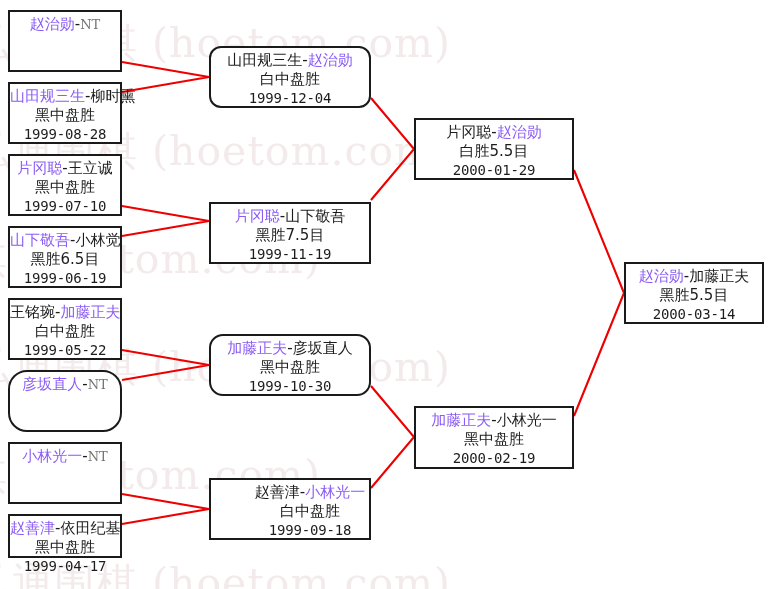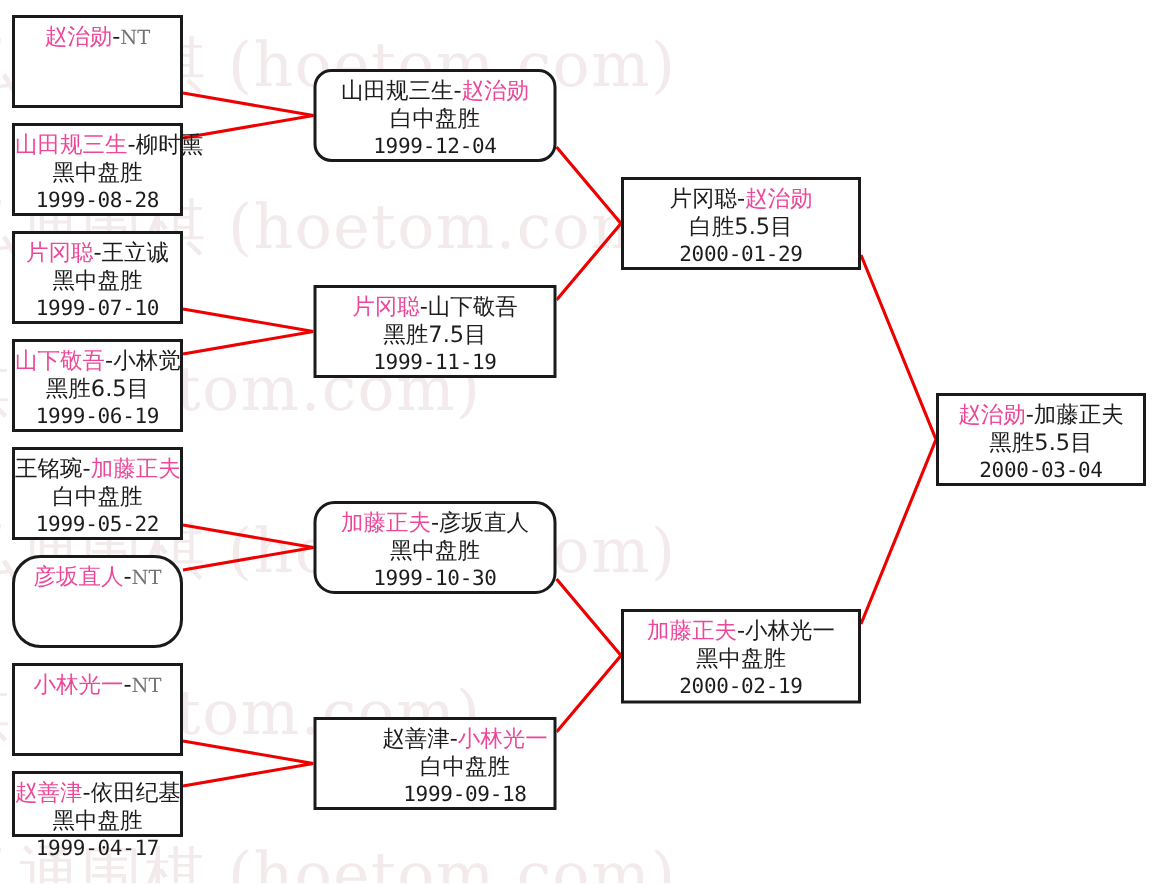--- a/index.html
+++ b/index.html
@@ -67,21 +67,21 @@
     font-size: 15px;
     letter-spacing: 0px;
   }
   .box .date {
     white-space: nowrap;
     font-family: "DejaVu Sans Mono", "Liberation Mono", monospace;
     font-size: 14px;
     letter-spacing: -0.2px;
   }
   .win {
-    color: #ec4899;
+    color: #8b5cf6;
   }
   .lose {
     color: #1c1c1c;
   }
   .dash {
     color: #1c1c1c;
   }
   .seed-tag {
     color: #737373;
     font-family: "DejaVu Serif", "Liberation Serif", serif;
@@ -147,21 +147,21 @@
       <div class="box" style="left: 8px; top: 514px; width: 114px; height: 44px;">
         <div class="pair"><span class="win">赵善津</span><span class="dash">-</span><span class="lose">依田纪基</span></div>
         <div class="result">黑中盘胜</div>
         <div class="date">1999-04-17</div>
       </div>
       <div class="box" style="left: 209px; top: 46px; width: 162px; height: 62px; border-radius: 12px;">
         <div class="pair"><span class="lose">山田规三生</span><span class="dash">-</span><span class="win">赵治勋</span></div>
         <div class="result">白中盘胜</div>
         <div class="date">1999-12-04</div>
       </div>
-      <div class="box" style="left: 209px; top: 190px; width: 162px; height: 62px;">
+      <div class="box" style="left: 209px; top: 202px; width: 162px; height: 62px;">
         <div class="pair"><span class="win">片冈聪</span><span class="dash">-</span><span class="lose">山下敬吾</span></div>
         <div class="result">黑胜7.5目</div>
         <div class="date">1999-11-19</div>
       </div>
       <div class="box" style="left: 209px; top: 334px; width: 162px; height: 62px; border-radius: 14px;">
         <div class="pair"><span class="win">加藤正夫</span><span class="dash">-</span><span class="lose">彦坂直人</span></div>
         <div class="result">黑中盘胜</div>
         <div class="date">1999-10-30</div>
       </div>
       <div class="box" style="left: 209px; top: 478px; width: 162px; height: 62px; padding-left: 40px;">
@@ -175,17 +175,17 @@
         <div class="date">2000-01-29</div>
       </div>
       <div class="box" style="left: 414px; top: 406px; width: 160px; height: 63px;">
         <div class="pair"><span class="win">加藤正夫</span><span class="dash">-</span><span class="lose">小林光一</span></div>
         <div class="result">黑中盘胜</div>
         <div class="date">2000-02-19</div>
       </div>
       <div class="box" style="left: 624px; top: 262px; width: 140px; height: 62px;">
         <div class="pair"><span class="win">赵治勋</span><span class="dash">-</span><span class="lose">加藤正夫</span></div>
         <div class="result">黑胜5.5目</div>
-        <div class="date">2000-03-04</div>
+        <div class="date">2000-03-14</div>
       </div>
     </div>
 
 </div>
 
 </body></html>

